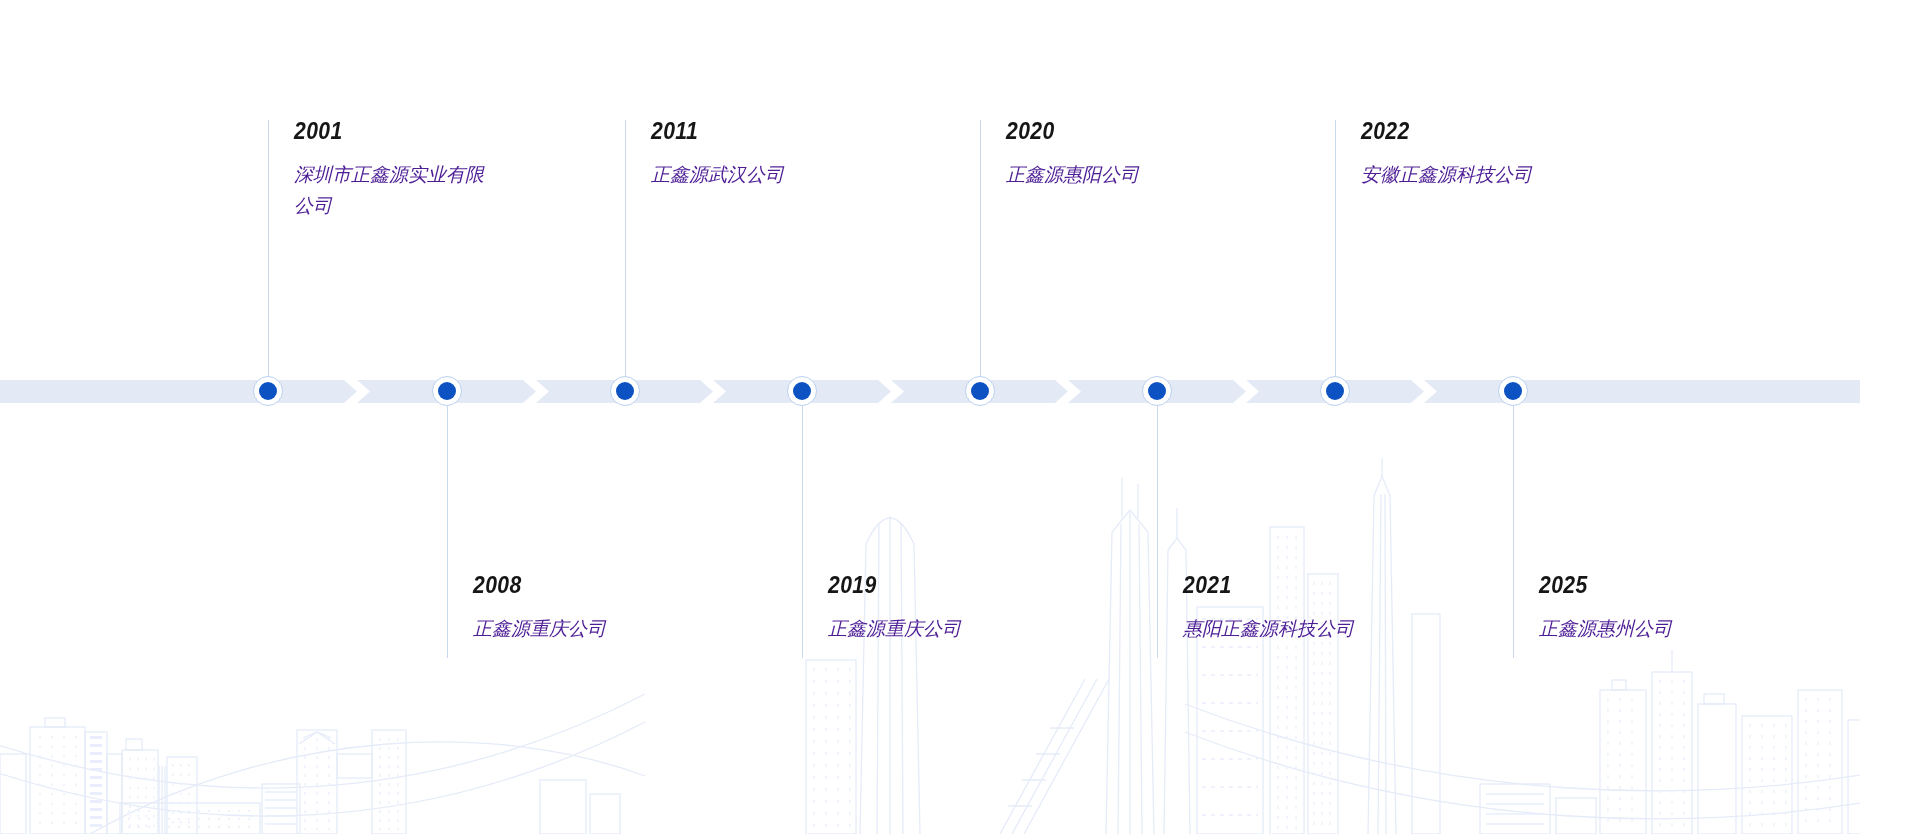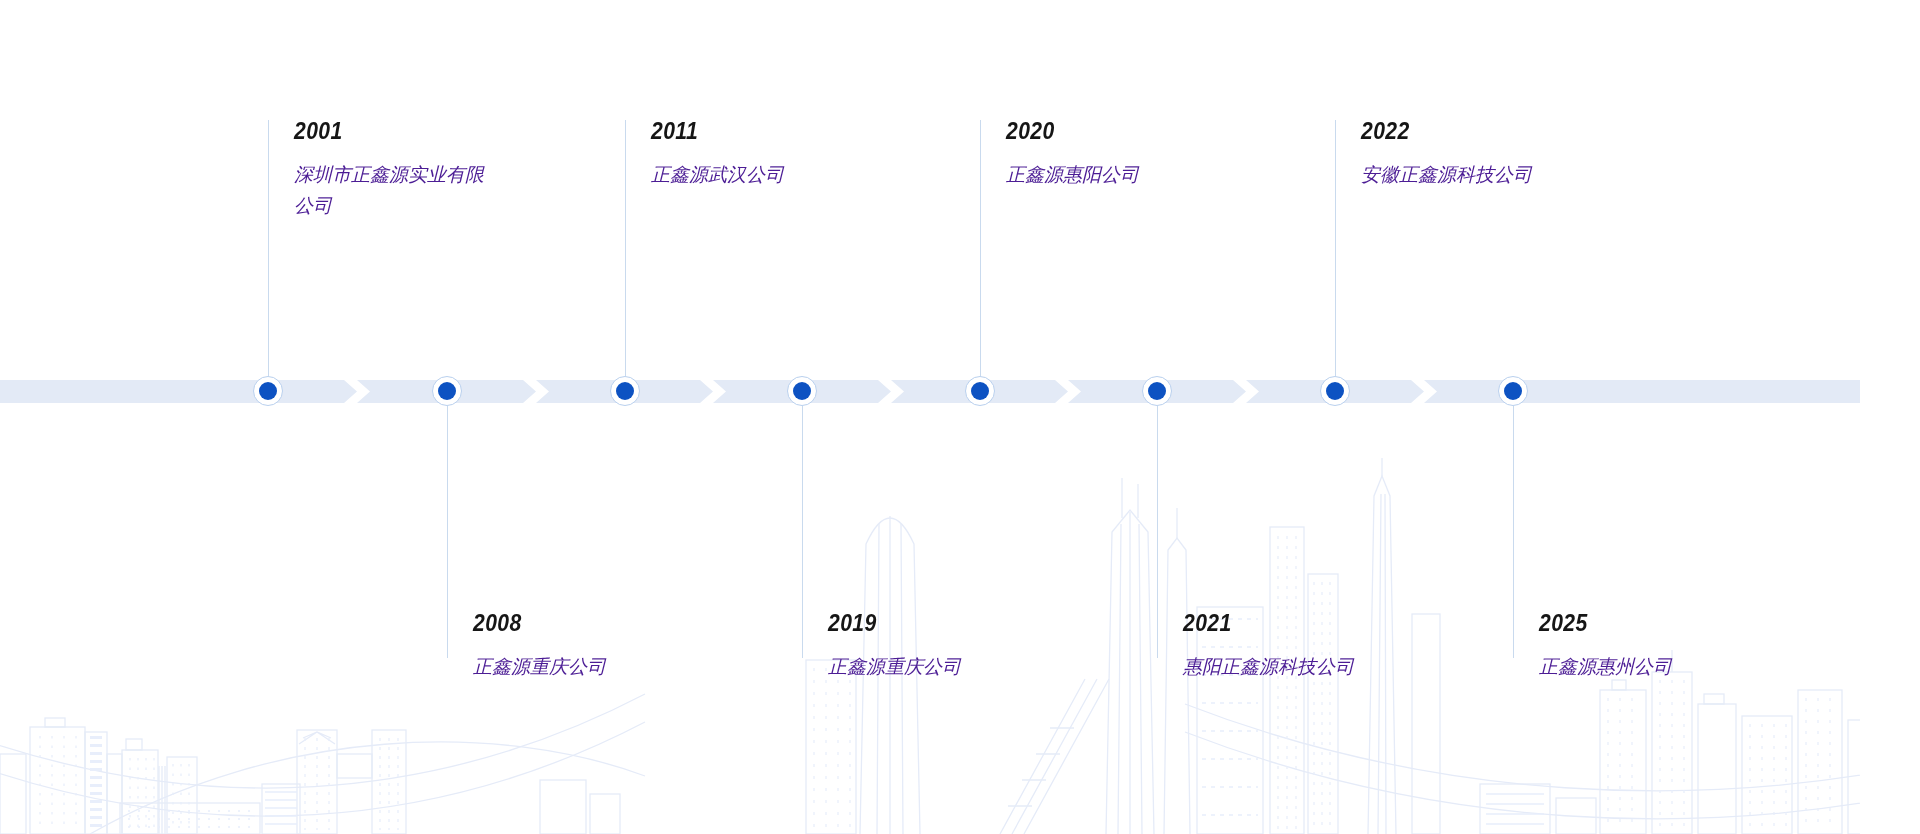--- a/index.html
+++ b/index.html
@@ -18,21 +18,21 @@
     position:absolute;left:-15px;top:376px;width:28px;height:28px;border-radius:50%;
     background:#ffffff;border:1px solid #b9d0ee;display:flex;align-items:center;justify-content:center;
     box-sizing:content-box;
   }
   .dot{width:18px;height:18px;border-radius:50%;background:#0d52c2;}
   .connector{position:absolute;left:0;width:1px;background:#c9daee;}
   .item.above .connector{top:120px;height:256px;}
   .item.below .connector{top:406px;height:252px;}
   .label{position:absolute;left:26px;width:205px;}
   .item.above .label{top:116px;}
-  .item.below .label{top:608px;}
+  .item.below .label{top:570px;}
   .year{
     font-size:24px;line-height:29px;font-weight:bold;color:#161616;
     letter-spacing:.5px;transform:scaleX(.88);transform-origin:0 0;white-space:nowrap;
   }
   .company{margin-top:14px;font-size:19px;line-height:31px;color:#4c1d95;}
 </style>
 </head>
 <body>
 
 <div class="stage">

